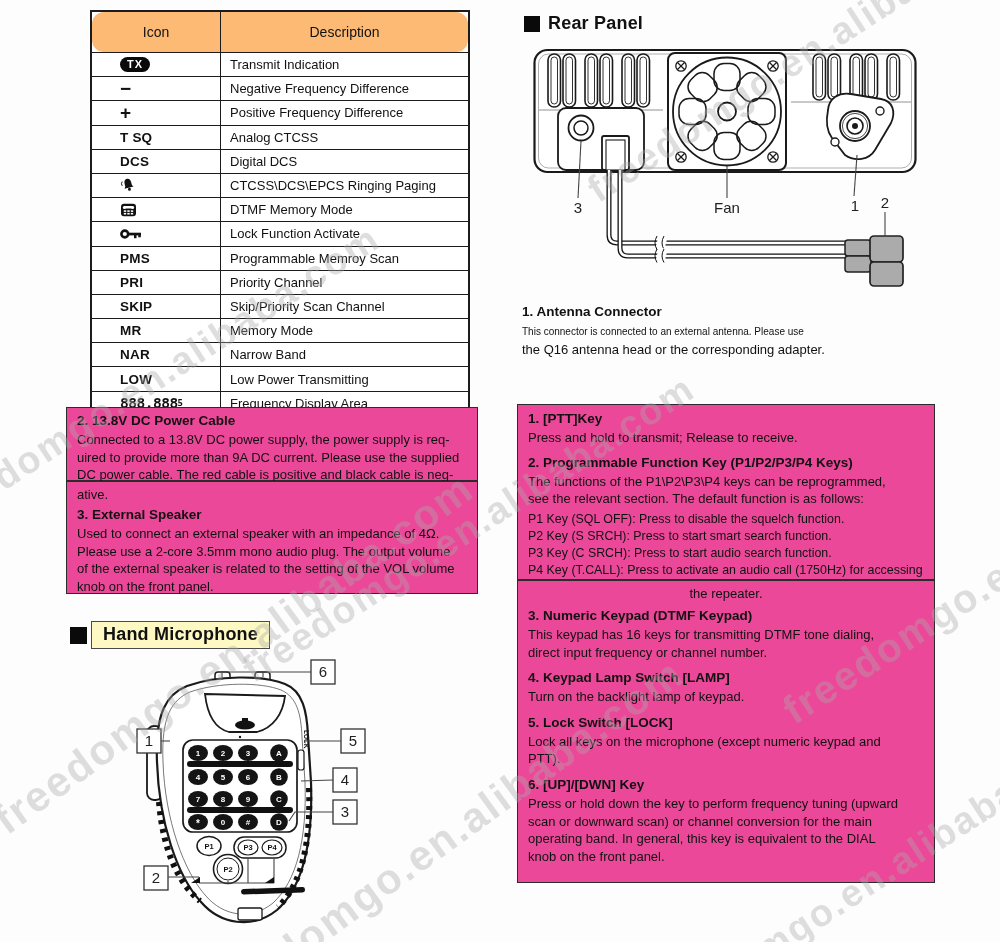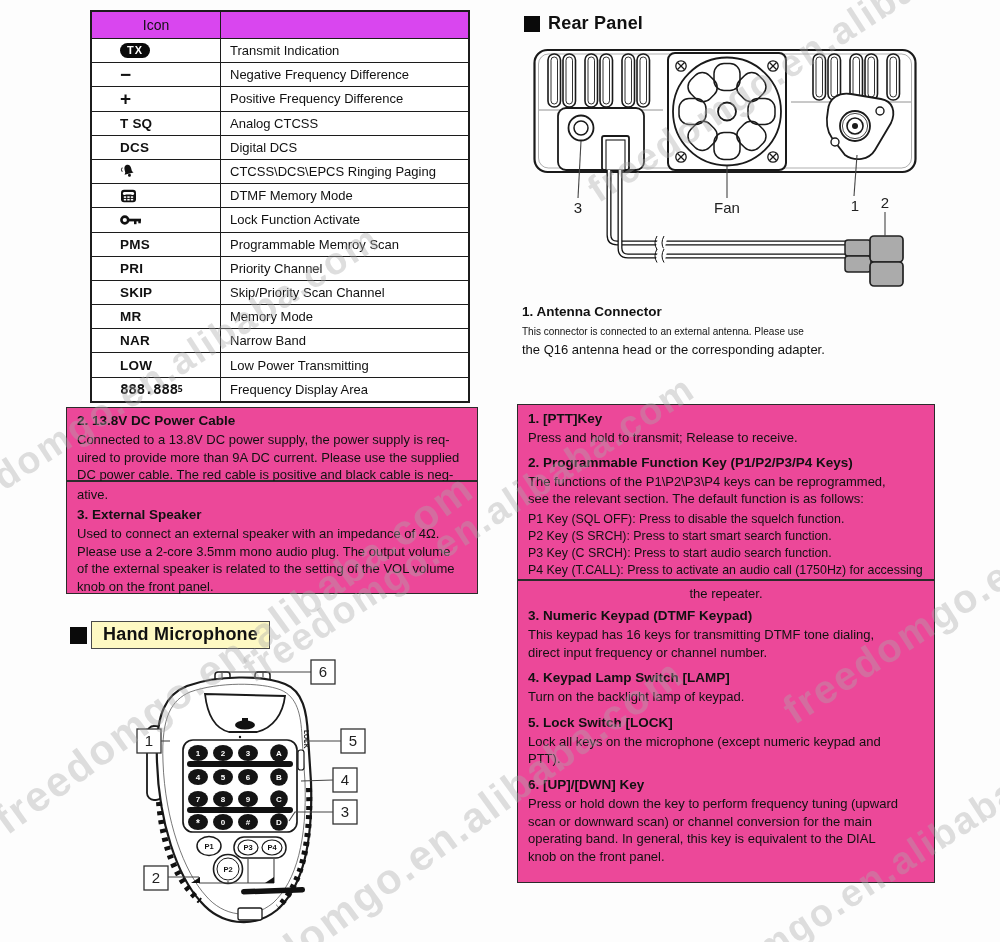--- a/index.html
+++ b/index.html
@@ -4,21 +4,21 @@
 <style>
   html,body{margin:0;padding:0;background:#888;}
   .page{position:relative;width:1000px;height:942px;background:#fdfdfd;overflow:hidden;
         font-family:"Liberation Sans",sans-serif;color:#111;}
   
   .wm{position:absolute;font-weight:bold;font-size:38px;letter-spacing:2px;color:#ababab;
       opacity:.38;white-space:nowrap;transform-origin:0 0;z-index:6;pointer-events:none;}
   
   .tbl{position:absolute;left:90px;top:10px;width:376px;border:2px solid #1c1c1c;z-index:2;background:#fff;}
   .trow{display:flex;height:23.2px;border-top:1.6px solid #1c1c1c;align-items:center;}
-  .trow.hdr{height:26px;border-top:none;background:#d946ef;}
+  .trow.hdr{height:40px;border-top:none;background:#fdba74;border-radius:12px;}
   .c-icon{width:129px;border-right:1.8px solid #1c1c1c;height:100%;display:flex;align-items:center;padding-left:28px;box-sizing:border-box;}
   .c-desc{flex:1;height:100%;display:flex;align-items:center;padding-left:9px;font-size:13px;box-sizing:border-box;}
   .hdr .c-icon,.hdr .c-desc{justify-content:center;padding-left:0;font-size:14px;font-weight:500;}
   .icon-txt{font-weight:bold;font-size:13.5px;letter-spacing:.2px;}
   .sign{font-weight:900;font-size:19px;line-height:10px;}
   .tx-badge{background:#0a0a0a;color:#fff;font-weight:bold;font-size:11px;padding:1px 7px 2px;border-radius:8px;letter-spacing:1px;}
   .sevenseg{font-family:"DejaVu Sans Mono",monospace;font-weight:bold;font-size:14.5px;letter-spacing:-.5px;}
   .sevenseg-small{font-family:"DejaVu Sans Mono",monospace;font-weight:bold;font-size:9px;}
   
   .sec-head{position:absolute;display:flex;align-items:center;gap:8px;z-index:2;}
@@ -47,20 +47,21 @@
   <span class="wm" style="left:-80px;top:505px;transform:rotate(-33deg);">freedomgo.en.alibaba.com</span>
   <span class="wm" style="left:235px;top:655px;transform:rotate(-33deg);">freedomgo.en.alibaba.com</span>
   <span class="wm" style="left:775px;top:695px;transform:rotate(-33deg);font-size:40px;">freedomgo.en.alibaba.com</span>
   <span class="wm" style="left:-15px;top:805px;transform:rotate(-36deg);font-size:42px;">freedomgo.en.alibaba.com</span>
   <span class="wm" style="left:195px;top:990px;transform:rotate(-36deg);font-size:42px;">freedomgo.en.alibaba.com</span>
   <span class="wm" style="left:640px;top:1005px;transform:rotate(-33deg);">freedomgo.en.alibaba.com</span>
 
   <div class="tbl">
     <div class="trow hdr">
       <div class="c-icon">Icon</div>
+      <div class="c-desc">Description</div>
     </div>
     <div class="trow">
       <div class="c-icon">
           <span class="tx-badge">TX</span>
         </div>
       <div class="c-desc">Transmit Indication</div>
     </div>
     <div class="trow">
       <div class="c-icon">
           <span class="sign">−</span>

